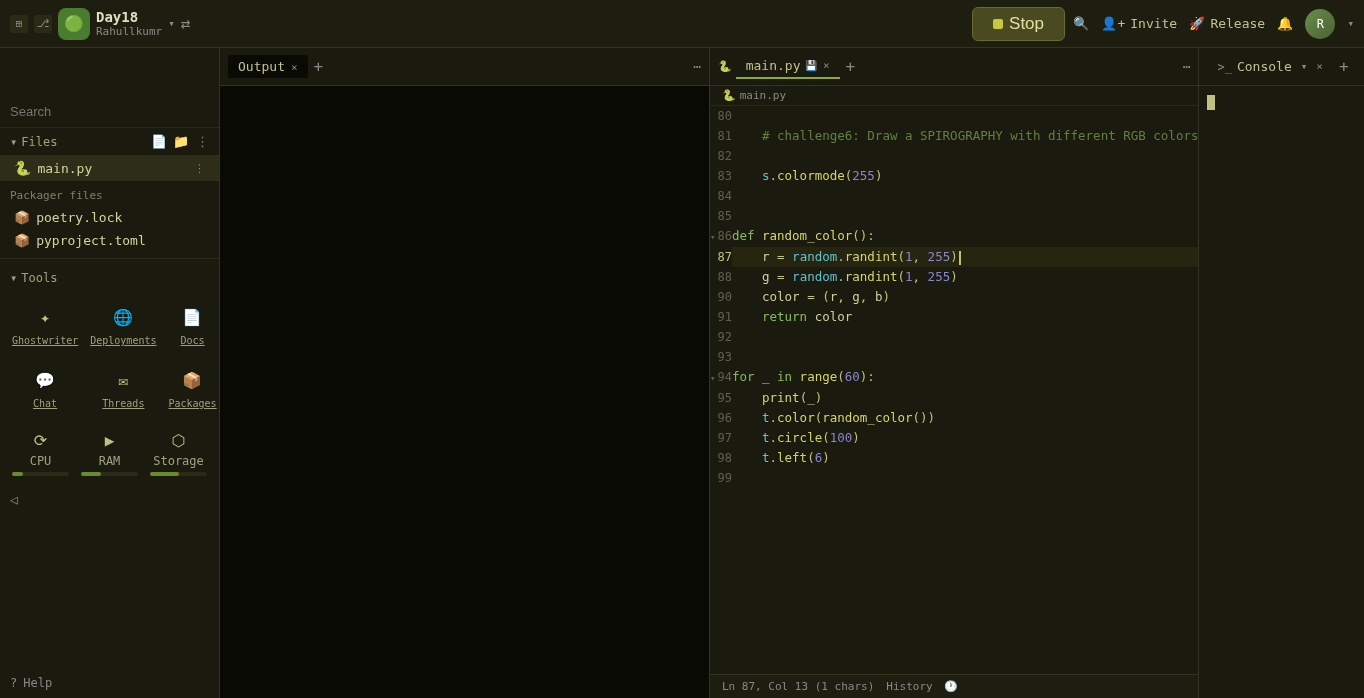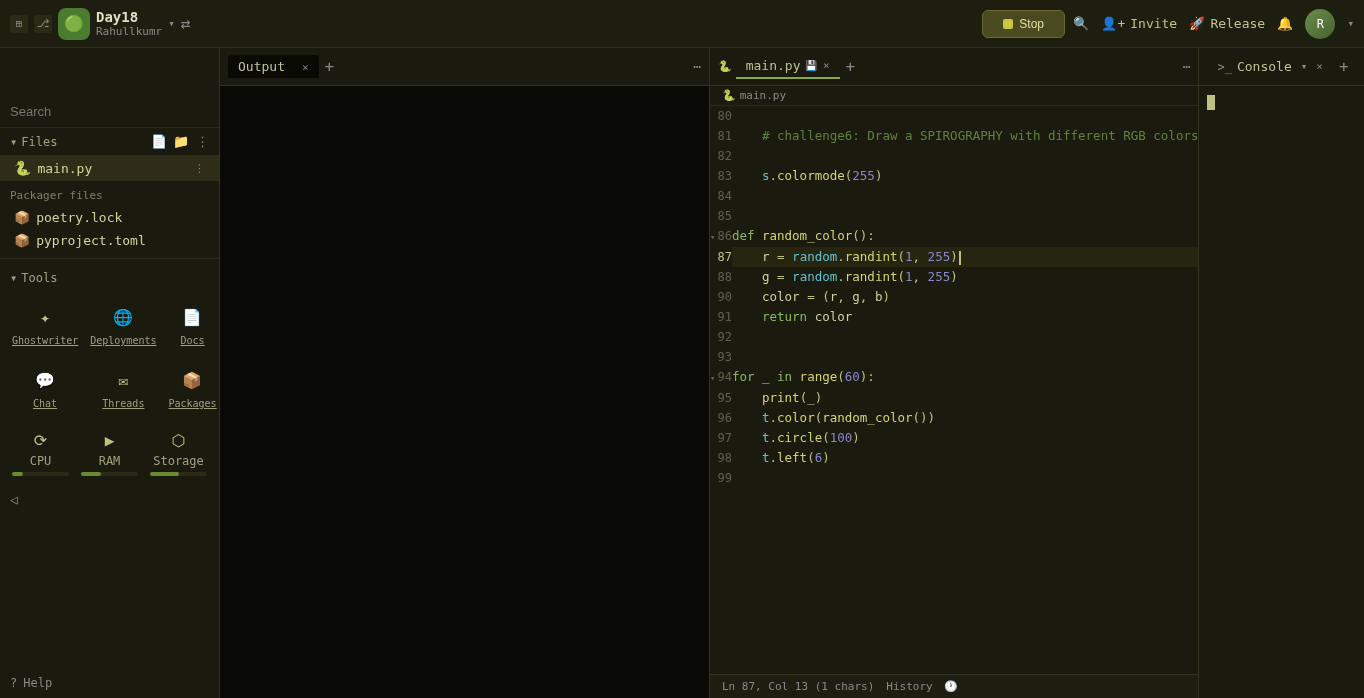--- a/index.html
+++ b/index.html
@@ -57,21 +57,21 @@
     }
     .topbar-chevron { color: #888; font-size: 11px; }
     .topbar-arrows { color: #888; font-size: 16px; }
 
     .stop-btn {
       background: #4a4a20;
       border: 1px solid #6a6a30;
       color: #e0e0a0;
       padding: 6px 20px;
       border-radius: 6px;
-      font-size: 12px;
+      font-size: 17px;
       cursor: pointer;
       display: flex; align-items: center; gap: 6px;
     }
     .stop-dot { width: 10px; height: 10px; background: #c8c840; border-radius: 2px; }
 
     .topbar-right {
       display: flex; align-items: center; gap: 12px;
     }
     .topbar-action {
       display: flex; align-items: center; gap: 5px;
@@ -225,21 +225,21 @@
       display: flex; flex-direction: column;
       flex-shrink: 0;
     }
     .panel-tabs {
       display: flex; align-items: center;
       background: #1a1a0e;
       border-bottom: 1px solid #333320;
       height: 38px; padding: 0 8px;
     }
     .panel-tab {
-      display: flex; align-items: flex-end; gap: 17px;
+      display: flex; align-items: flex-end; gap: 6px;
       padding: 4px 10px;
       color: #c0c090; font-size: 13px;
       cursor: pointer;
     }
     .panel-tab.active { background: #0a0a04; border-radius: 4px 4px 0 0; }
     .panel-tab-close { color: #888; font-size: 11px; cursor: pointer; }
     .panel-add { color: #888; font-size: 16px; cursor: pointer; padding: 0 6px; }
     .panel-dots { margin-left: auto; color: #888; cursor: pointer; }
 
     .output-content {

